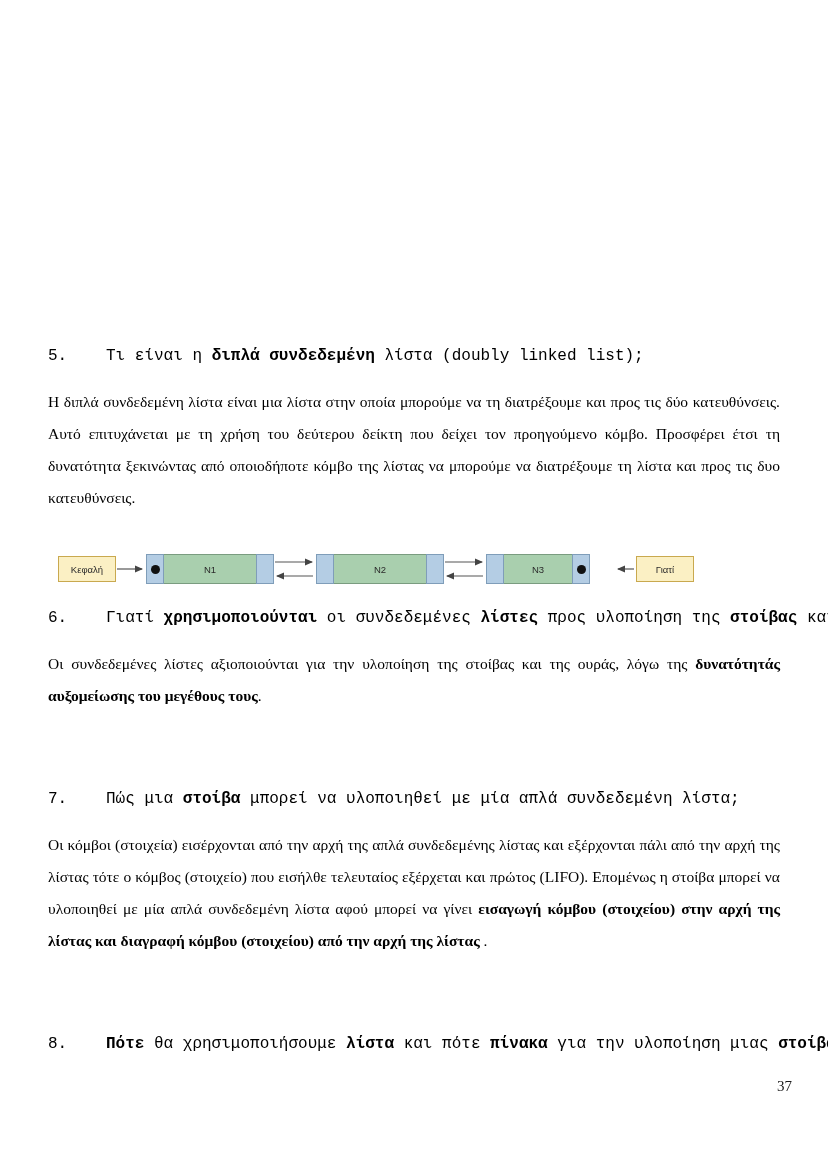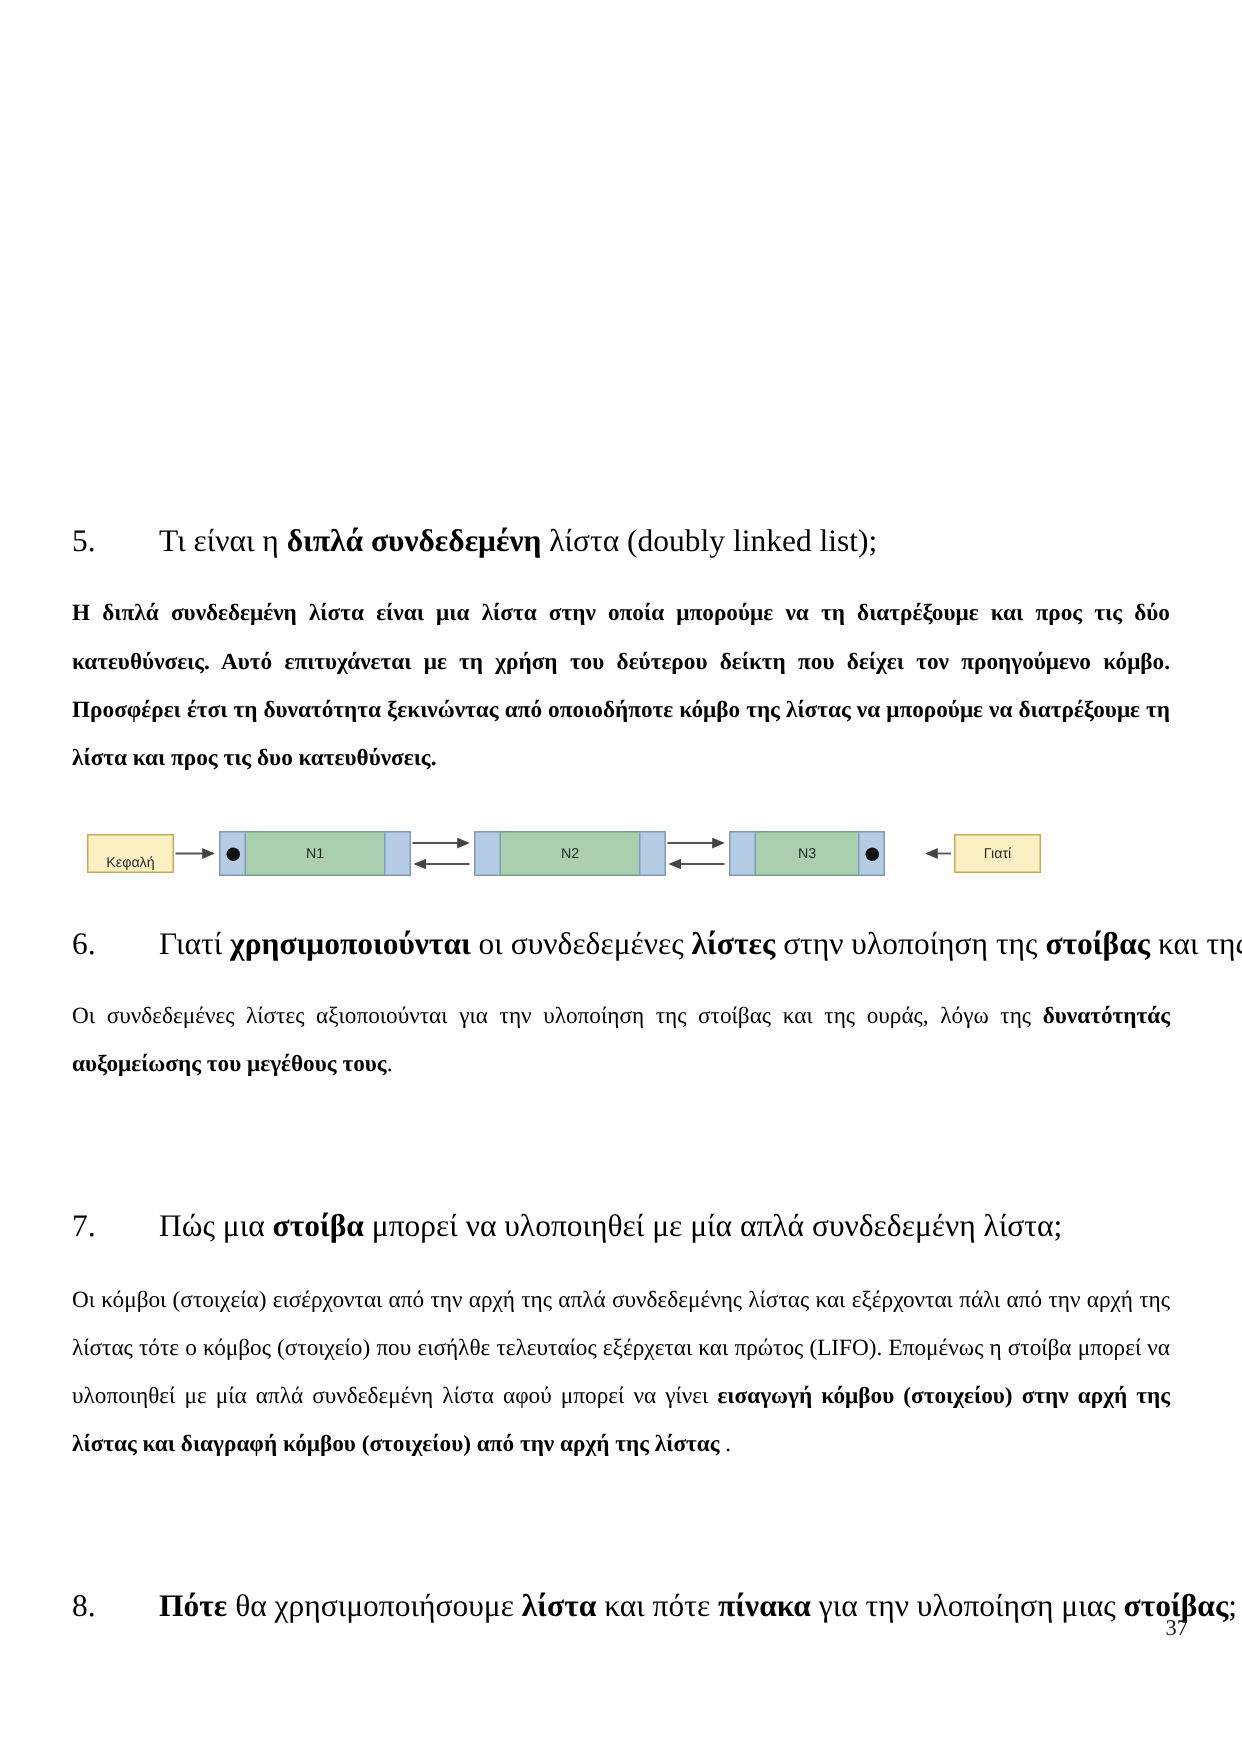--- a/index.html
+++ b/index.html
@@ -23,38 +23,39 @@
 
   
   .content {
     position: absolute;
     left: 48px;
     top: 345px;
     width: 732px;
   }
 
   .q-line {
-    font-size: 21px;
+    font-size: 16px;
     line-height: 1.45;
     margin: 0 0 18px 0;
     white-space: nowrap;
+    font-family: Liberation Mono, monospace;
   }
   .q-num {
     display: inline-block;
     width: 58px;
   }
 
   .para {
     font-size: 15.5px;
     line-height: 2.07;
     text-align: justify;
     text-justify: inter-word;
     margin: 0;
   }
-  .para.first { margin-top: 2px; font-weight: bold; }
+  .para.first { margin-top: 2px; }
 
   b, .b { font-weight: bold; }
   .gap-lg { height: 76px; }
   .gap-xl { height: 92px; }
 
   
   .diagram-wrap {
     position: absolute;
     left: 48px;
     top: 548px;
@@ -74,21 +75,21 @@
     background: #fbf0c4;
     border: 1px solid #c9a94f;
     box-sizing: border-box;
     display: flex;
     align-items: center;
     justify-content: center;
     font-family: "Liberation Sans", "DejaVu Sans", sans-serif;
     font-size: 9.5px;
     color: #2b2b2b;
   }
-  #head-box { left: 10px;  width: 58px; align-items: flex-end; }
+  #head-box { left: 10px;  width: 58px; }
   #tail-box { left: 588px; width: 58px; }
 
   .node {
     position: absolute;
     top: 6px;
     height: 30px;
     display: flex;
     box-sizing: border-box;
   }
   .node .ptr {
@@ -154,21 +155,21 @@
 
     <p class="q-line">
       <span class="q-num">5.</span><span>Τι είναι η </span><b>διπλά συνδεδεμένη</b><span> λίστα (doubly linked list);</span>
     </p>
 
     <p class="para first">Η διπλά συνδεδεμένη λίστα είναι μια λίστα στην οποία μπορούμε να τη διατρέξουμε και προς τις δύο κατευθύνσεις. Αυτό επιτυχάνεται με τη χρήση του δεύτερου δείκτη που δείχει τον προηγούμενο κόμβο. Προσφέρει έτσι τη δυνατότητα ξεκινώντας από οποιοδήποτε κόμβο της λίστας να μπορούμε να διατρέξουμε τη λίστα και προς τις δυο κατευθύνσεις.</p>
 
     <div class="gap-xl"></div>
 
     <p class="q-line">
-      <span class="q-num">6.</span><span>Γιατί </span><b>χρησιμοποιούνται</b><span> οι συνδεδεμένες </span><b>λίστες</b><span> στην υλοποίηση της </span><b>στοίβας</b><span> και της </span><b>κόμβο</b>
+      <span class="q-num">6.</span><span>Γιατί </span><b>χρησιμοποιούνται</b><span> οι συνδεδεμένες </span><b>λίστες</b><span> προς υλοποίηση της </span><b>στοίβας</b><span> και της </span><b>κόμβο</b>
     </p>
 
     <p class="para"><span>Οι συνδεδεμένες λίστες αξιοποιούνται για την υλοποίηση της στοίβας και της ουράς, λόγω της </span><b>δυνατότητάς αυξομείωσης του μεγέθους τους</b><span>.</span></p>
 
     <div class="gap-lg"></div>
 
     <p class="q-line">
       <span class="q-num">7.</span><span>Πώς μια </span><b>στοίβα</b><span> μπορεί να υλοποιηθεί με μία απλά συνδεδεμένη λίστα;</span>
     </p>
 

